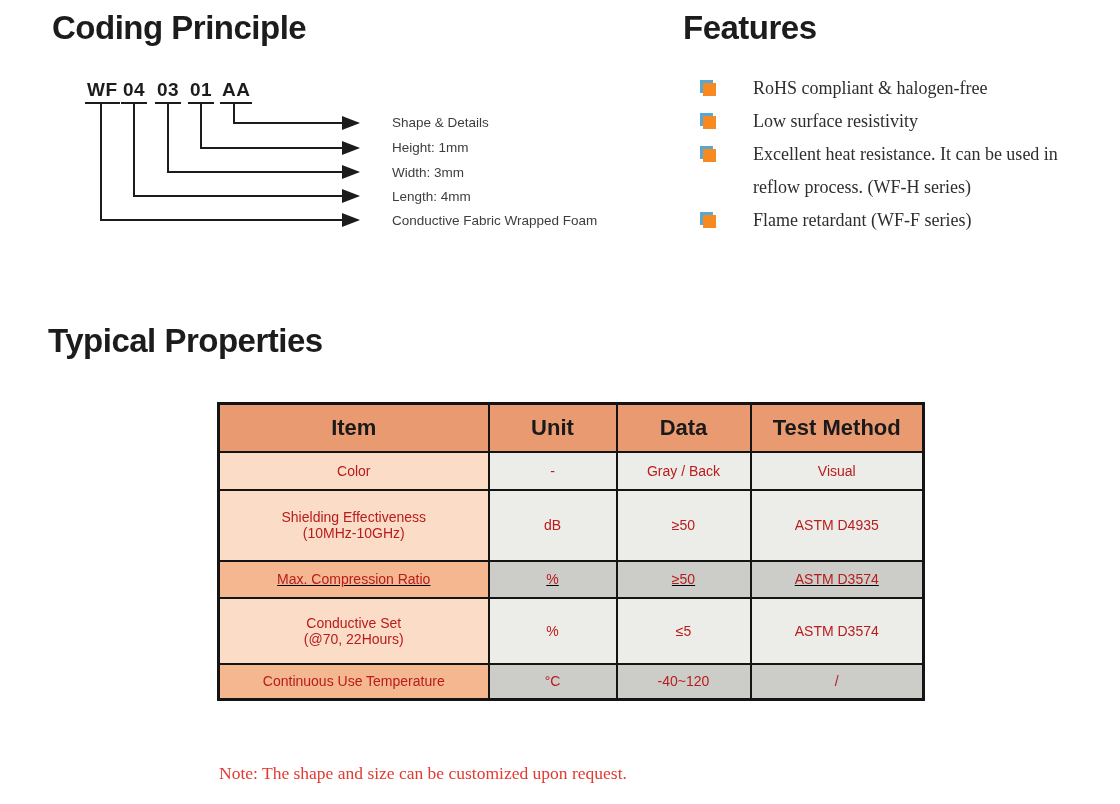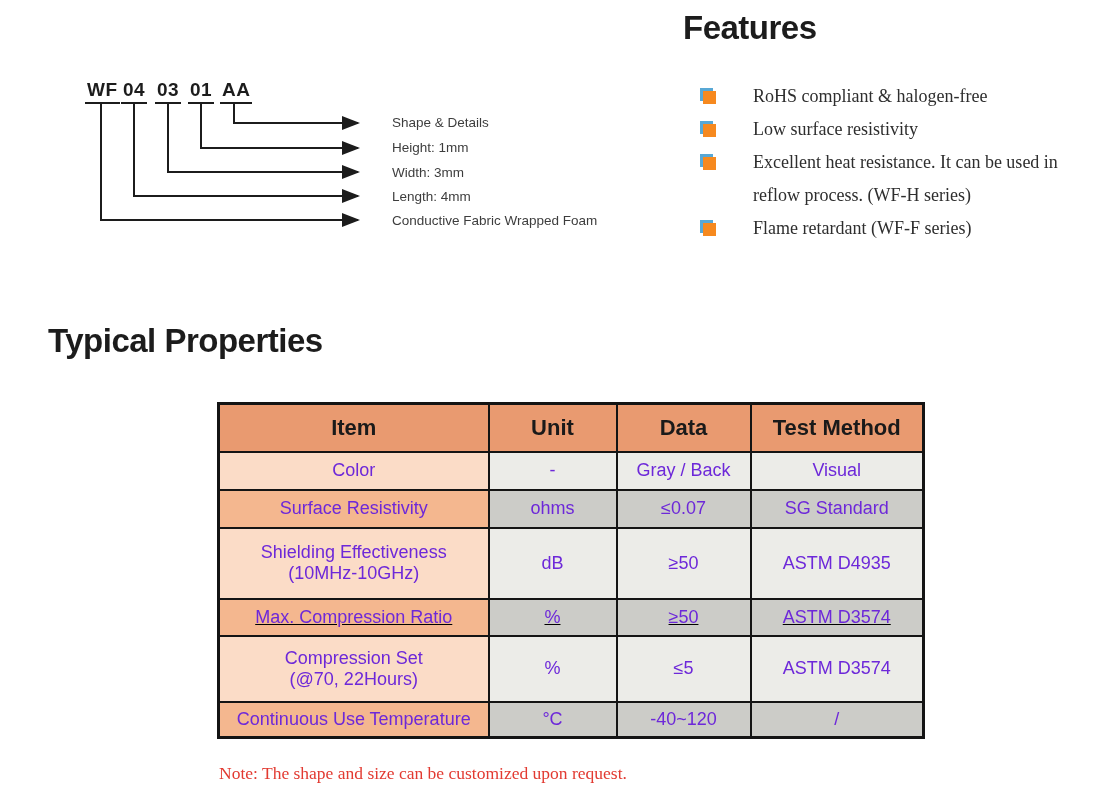--- a/index.html
+++ b/index.html
@@ -17,52 +17,53 @@
   #features-title{left:683px;top:9px;}
   #typical-title{left:48px;top:322px;}
 
   
   .code-seg{position:absolute;top:79px;font-weight:bold;font-size:19px;color:var(--ink);
       border-bottom:2.5px solid var(--ink);padding:0 2px 1px 2px;letter-spacing:0.5px;}
   #diagram-lines{position:absolute;left:0;top:0;}
   .code-label{position:absolute;left:392px;font-size:13.5px;color:#3d3d3d;line-height:18px;}
 
   
-  #features-list{position:absolute;left:700px;top:80px;width:400px;}
+  #features-list{position:absolute;left:700px;top:72px;width:400px;}
   .feature-item{display:flex;align-items:flex-start;}
   .bullet{flex:0 0 13px;width:13px;height:13px;margin:11px 37px 0 3px;
       background:var(--bullet-orange);box-shadow:-3px -3px 0 0 var(--bullet-blue);}
   .feature-text{font-family:"Liberation Serif",serif;font-size:18px;line-height:33px;
       color:#2e2e2e;width:312px;}
 
   
   #props-table{position:absolute;left:217px;top:402px;border-collapse:collapse;
       table-layout:fixed;width:705px;font-family:"Liberation Sans",sans-serif;}
   #props-table td,#props-table th{border:2px solid var(--border-ink);text-align:center;
-      vertical-align:middle;font-size:18px;color:#6d28d9;padding:2px 4px;}
+      vertical-align:middle;font-size:14px;color:#b91c1c;padding:2px 4px;}
   #props-table{border:3px solid var(--border-ink);}
   #props-table th{background:var(--header-bg);font-size:22px;font-weight:bold;color:#1a1a1a;}
   .col-item{width:270px;} .col-unit{width:128px;} .col-data{width:134px;} .col-test{width:173px;}
   tr.hdr{height:48px;}
   tr.r1{height:38px;} tr.r2{height:38px;} tr.r3{height:71px;border-radius:28px;}
   tr.r4{height:37px;text-decoration:underline;} tr.r5{height:66px;} tr.r6{height:36px;}
   td.item{white-space:pre-line;}
   tr.light td.item{background:var(--item-light);}
   tr.dark  td.item{background:var(--item-medium);}
   tr.light td.val{background:var(--cell-light);}
   tr.dark  td.val{background:var(--cell-dark);}
 
   #note{position:absolute;left:219px;top:763px;font-family:"Liberation Serif",serif;
       font-size:17.5px;color:var(--note-red);}
 </style>
 </head>
 <body>
 
 <div id="page">
 
+  <div id="coding-title" class="h1">Coding Principle</div>
 
   <span class="code-seg" style="left:85px">WF</span>
   <span class="code-seg" style="left:121px">04</span>
   <span class="code-seg" style="left:155px">03</span>
   <span class="code-seg" style="left:188px">01</span>
   <span class="code-seg" style="left:220px">AA</span>
 
   <svg id="diagram-lines" width="650" height="245" viewBox="0 0 650 245">
     <defs>
       <marker id="arrow" markerWidth="9" markerHeight="8" refX="8" refY="3.5" orient="auto">
@@ -118,41 +119,35 @@
       <th>Unit</th>
       <th>Data</th>
       <th>Test Method</th>
     </tr>
     <tr class="r1 light">
       <td class="item">Color</td>
       <td class="val">-</td>
       <td class="val">Gray / Back</td>
       <td class="val">Visual</td>
     </tr>
-    <tr class="r2 dark">
-      <td class="item">Surface Resistivity</td>
-      <td class="val">ohms</td>
-      <td class="val">≤0.07</td>
-      <td class="val">SG Standard</td>
-    </tr>
     <tr class="r3 light">
       <td class="item">Shielding Effectiveness
 (10MHz-10GHz)</td>
       <td class="val">dB</td>
       <td class="val">≥50</td>
       <td class="val">ASTM D4935</td>
     </tr>
     <tr class="r4 dark">
       <td class="item">Max. Compression Ratio</td>
       <td class="val">%</td>
       <td class="val">≥50</td>
       <td class="val">ASTM D3574</td>
     </tr>
     <tr class="r5 light">
-      <td class="item">Compression Set
+      <td class="item">Conductive Set
 (@70, 22Hours)</td>
       <td class="val">%</td>
       <td class="val">≤5</td>
       <td class="val">ASTM D3574</td>
     </tr>
     <tr class="r6 dark">
       <td class="item">Continuous Use Temperature</td>
       <td class="val">°C</td>
       <td class="val">-40~120</td>
       <td class="val">/</td>

